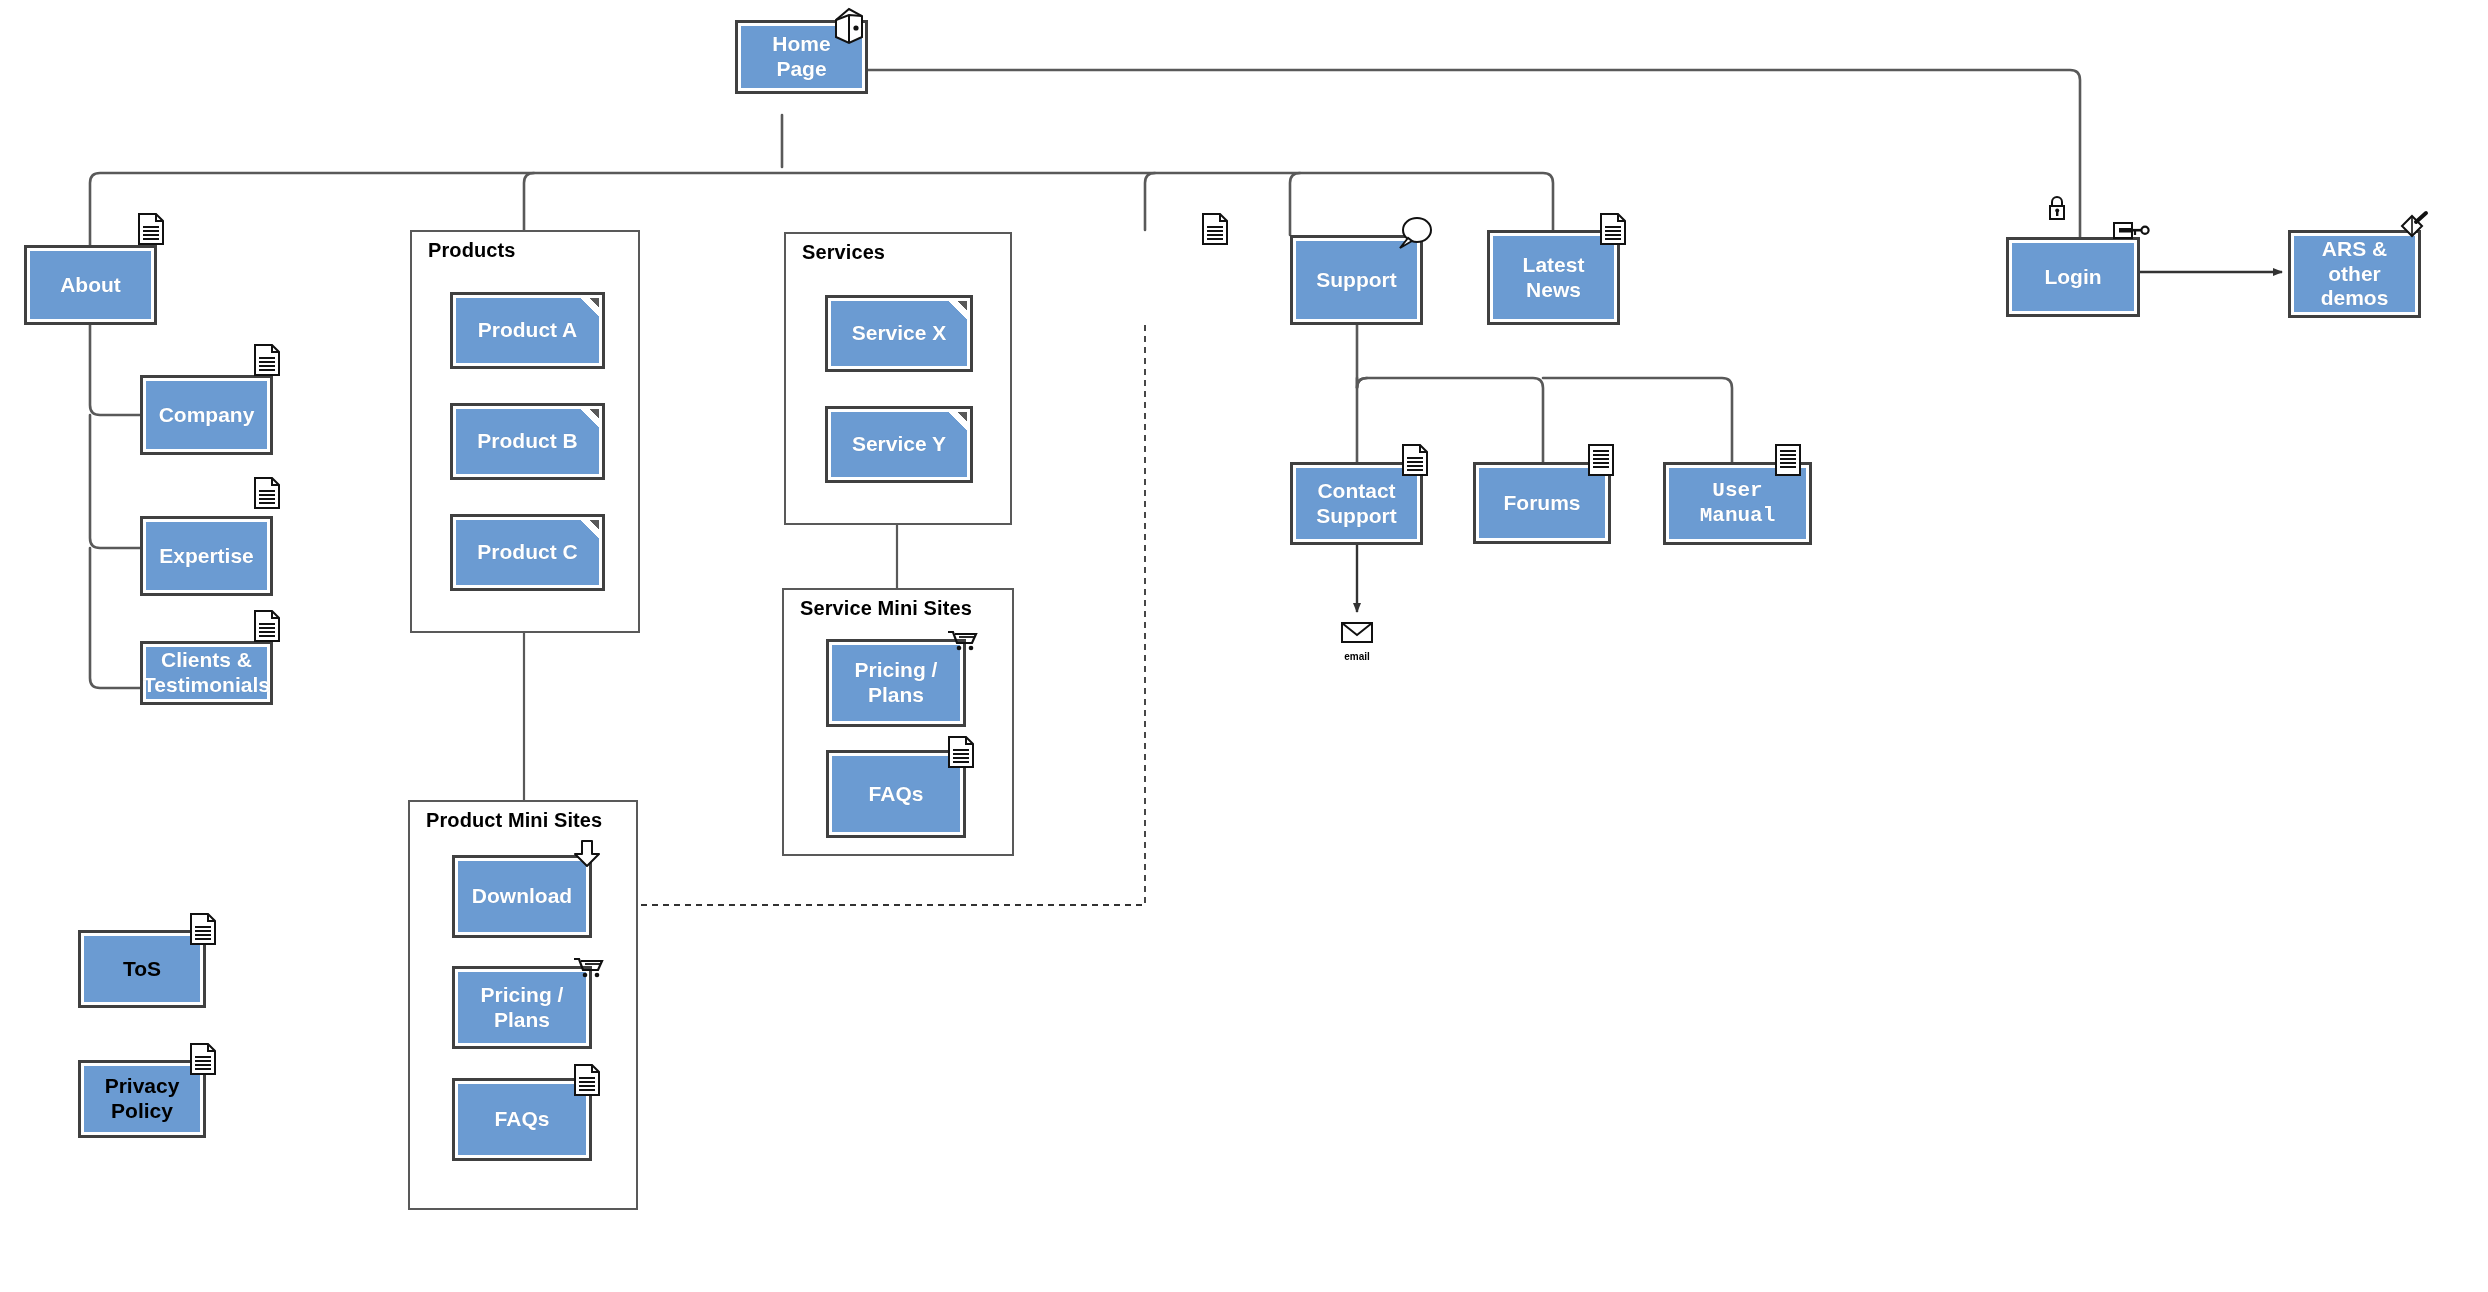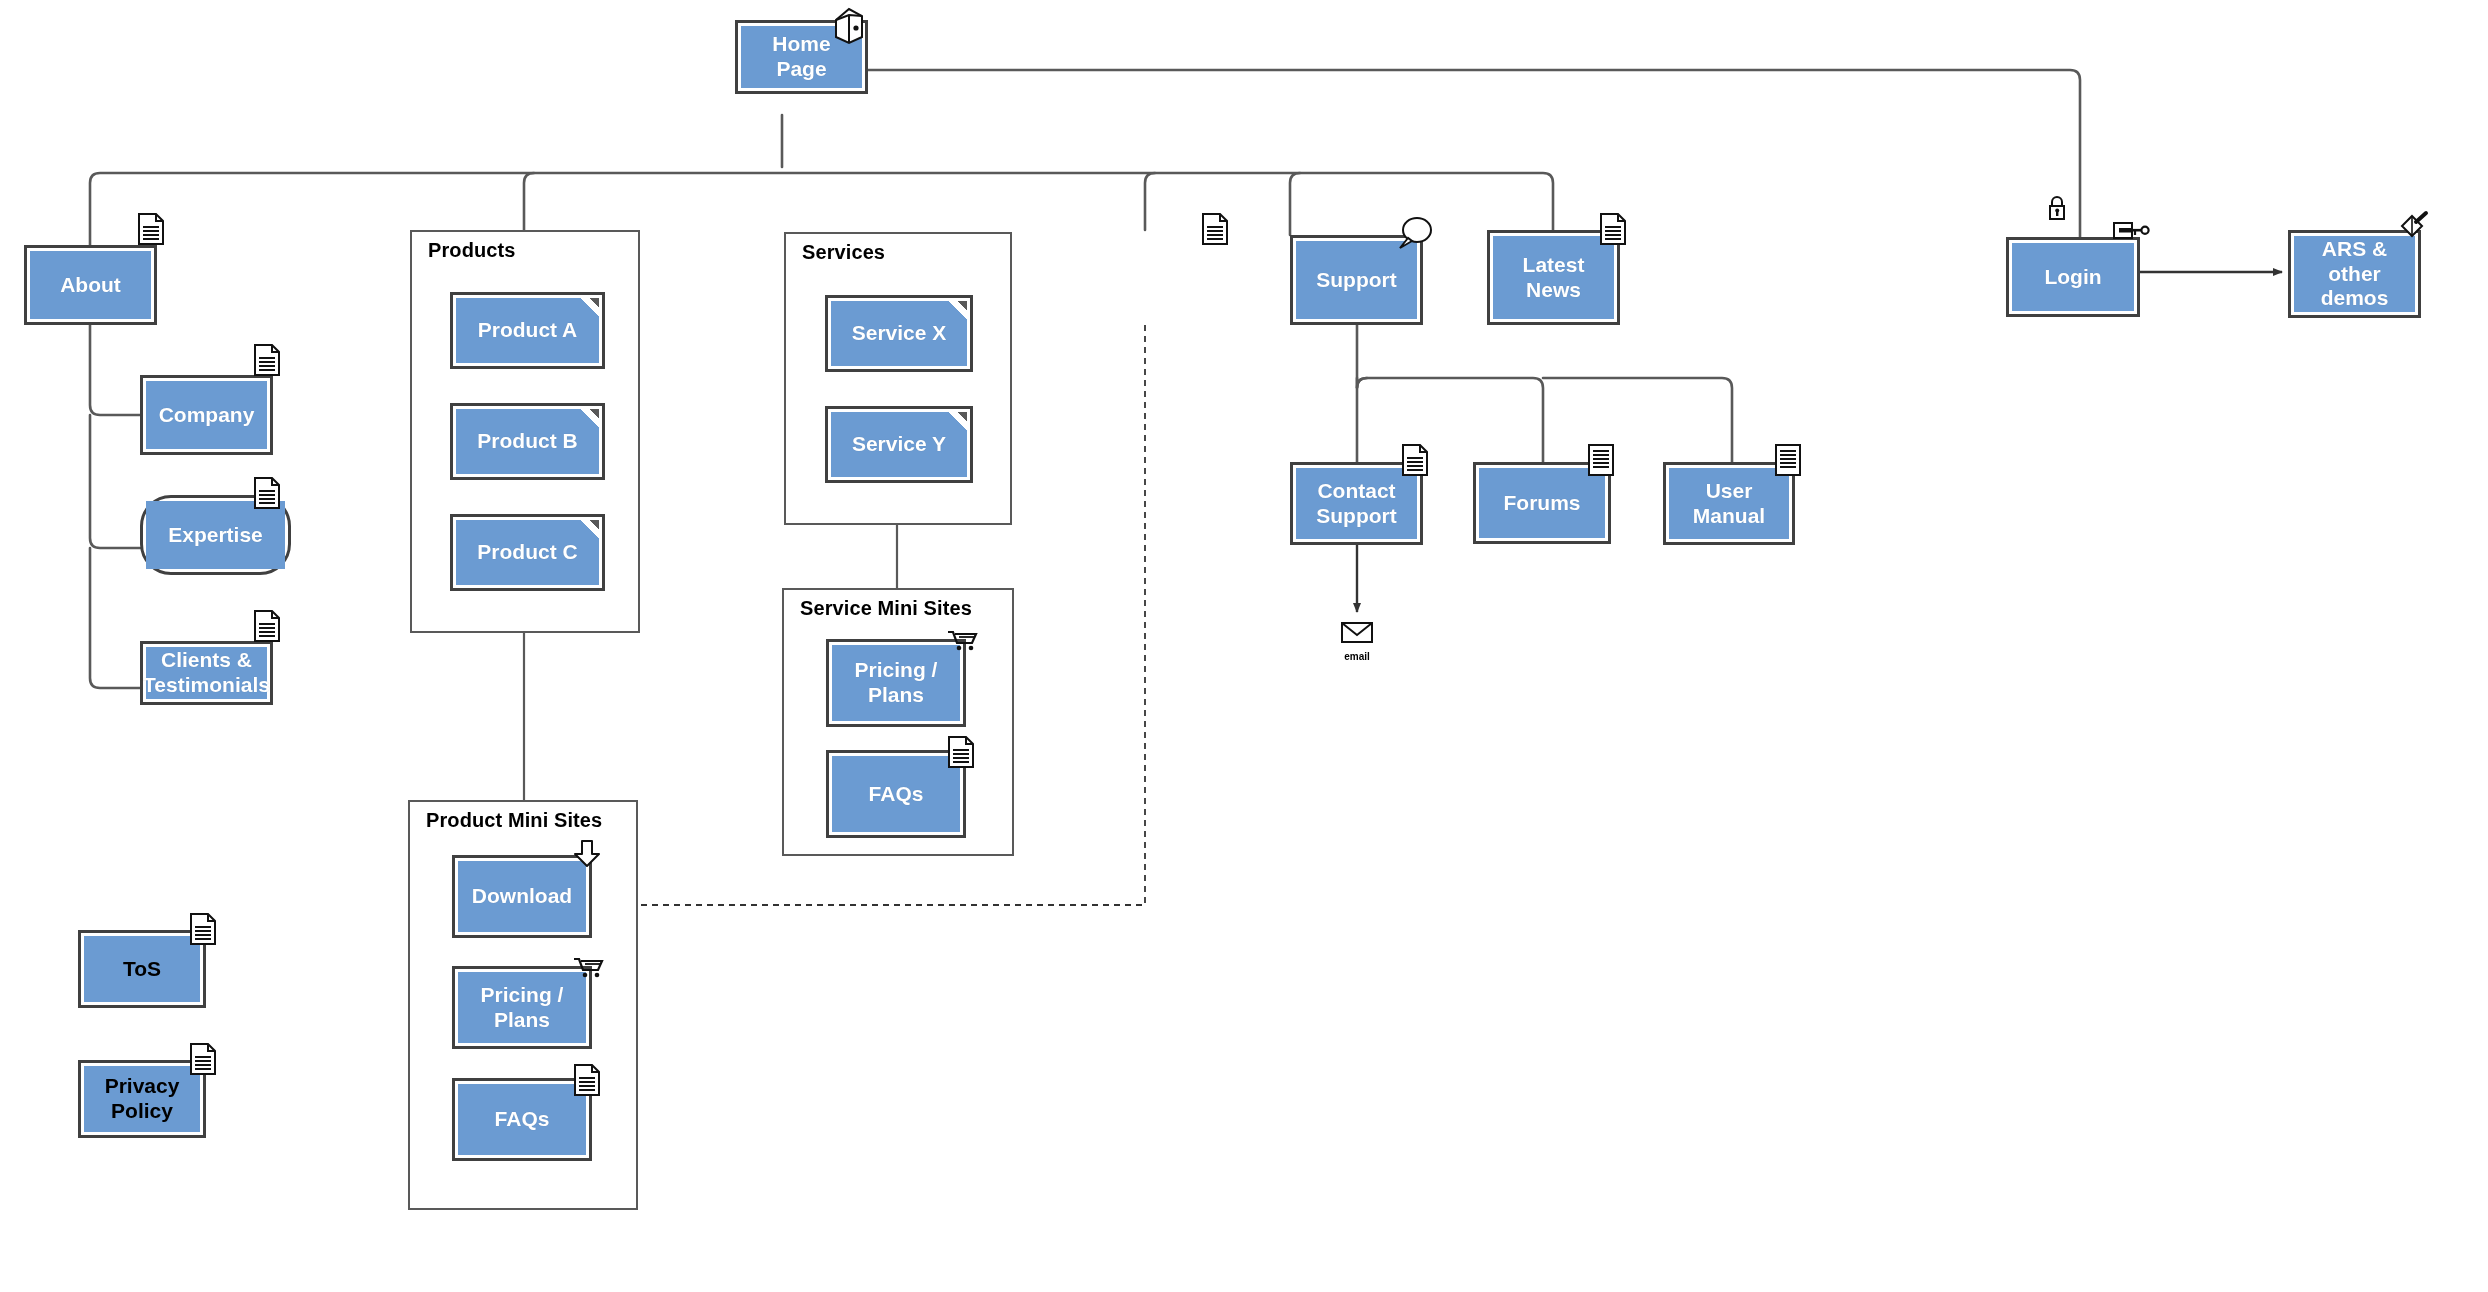--- a/index.html
+++ b/index.html
@@ -144,21 +144,21 @@
   <span class="deco" style="left:252px;top:343px;">
     <svg width="30" height="34" viewBox="0 0 30 34">
         <g>
       <path d="M3,2 H20 L27,9 V32 H3 Z" fill="#fff" stroke="#111" stroke-width="2"></path>
       <path d="M20,2 V9 H27" fill="none" stroke="#111" stroke-width="2"></path>
       <path d="M7,15 H23 M7,19 H23 M7,23 H23 M7,27 H23" stroke="#111" stroke-width="1.8"></path>
     </g>
       </svg>
   </span>
 
-  <div class="node" style="left:140px;top:495px;width:151px;height:80px;border-radius:31px;">
+  <div class="node" style="left:140px;top:516px;width:133px;height:80px;">
     <div class="node-inner">
       <span class="node-label">Expertise</span>
     </div>
   </div>
   <span class="deco" style="left:252px;top:476px;">
     <svg width="30" height="34" viewBox="0 0 30 34">
         <g>
       <path d="M3,2 H20 L27,9 V32 H3 Z" fill="#fff" stroke="#111" stroke-width="2"></path>
       <path d="M20,2 V9 H27" fill="none" stroke="#111" stroke-width="2"></path>
       <path d="M7,15 H23 M7,19 H23 M7,23 H23 M7,27 H23" stroke="#111" stroke-width="1.8"></path>
@@ -316,21 +316,21 @@
       <span class="node-label">Forums</span>
     </div>
   </div>
   <span class="deco" style="left:1586px;top:443px;">
     <svg width="30" height="34" viewBox="0 0 30 34">
       <rect x="3" y="2" width="24" height="30" fill="#fff" stroke="#111" stroke-width="2"></rect>
       <path d="M7,8 H23 M7,12 H23 M7,16 H23 M7,20 H23 M7,24 H23" stroke="#111" stroke-width="2"></path>
     </svg>
   </span>
 
-  <div class="node" style="left:1663px;top:462px;width:132px;height:83px;">
+  <div class="node" style="left:1663px;top:462px;width:149px;height:83px;font-family:Liberation Mono, monospace;">
     <div class="node-inner">
       <span class="node-label">User
 Manual</span>
     </div>
   </div>
   <span class="deco" style="left:1773px;top:443px;">
     <svg width="30" height="34" viewBox="0 0 30 34">
       <rect x="3" y="2" width="24" height="30" fill="#fff" stroke="#111" stroke-width="2"></rect>
       <path d="M7,8 H23 M7,12 H23 M7,16 H23 M7,20 H23 M7,24 H23" stroke="#111" stroke-width="2"></path>
     </svg>

